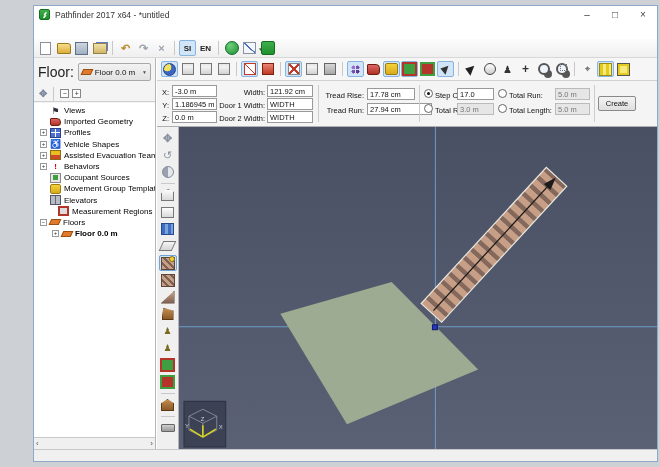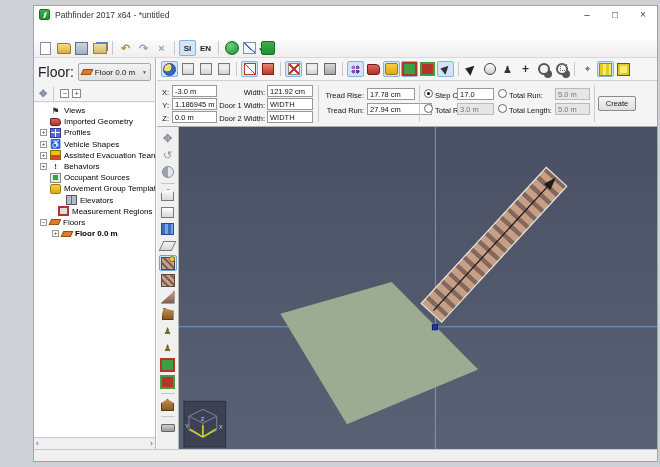--- a/index.html
+++ b/index.html
@@ -230,21 +230,21 @@
         <div class="tree-row" style="padding-left: 6px;">
           <span class="exp none"></span>
           <span class="ti ti-sources"></span>
           <span class="lbl">Occupant Sources</span>
         </div>
         <div class="tree-row" style="padding-left: 6px;">
           <span class="exp none"></span>
           <span class="ti ti-occ"></span>
           <span class="lbl">Movement Group Templates</span>
         </div>
-        <div class="tree-row" style="padding-left: 22px;">
+        <div class="tree-row" style="padding-left: 6px;">
           <span class="exp none"></span>
           <span class="ti ti-elev"></span>
           <span class="lbl">Elevators</span>
         </div>
         <div class="tree-row" style="padding-left: 14px;">
           <span class="exp none"></span>
           <span class="ti ti-regions"></span>
           <span class="lbl">Measurement Regions</span>
         </div>
         <div class="tree-row" style="padding-left: 6px;">

